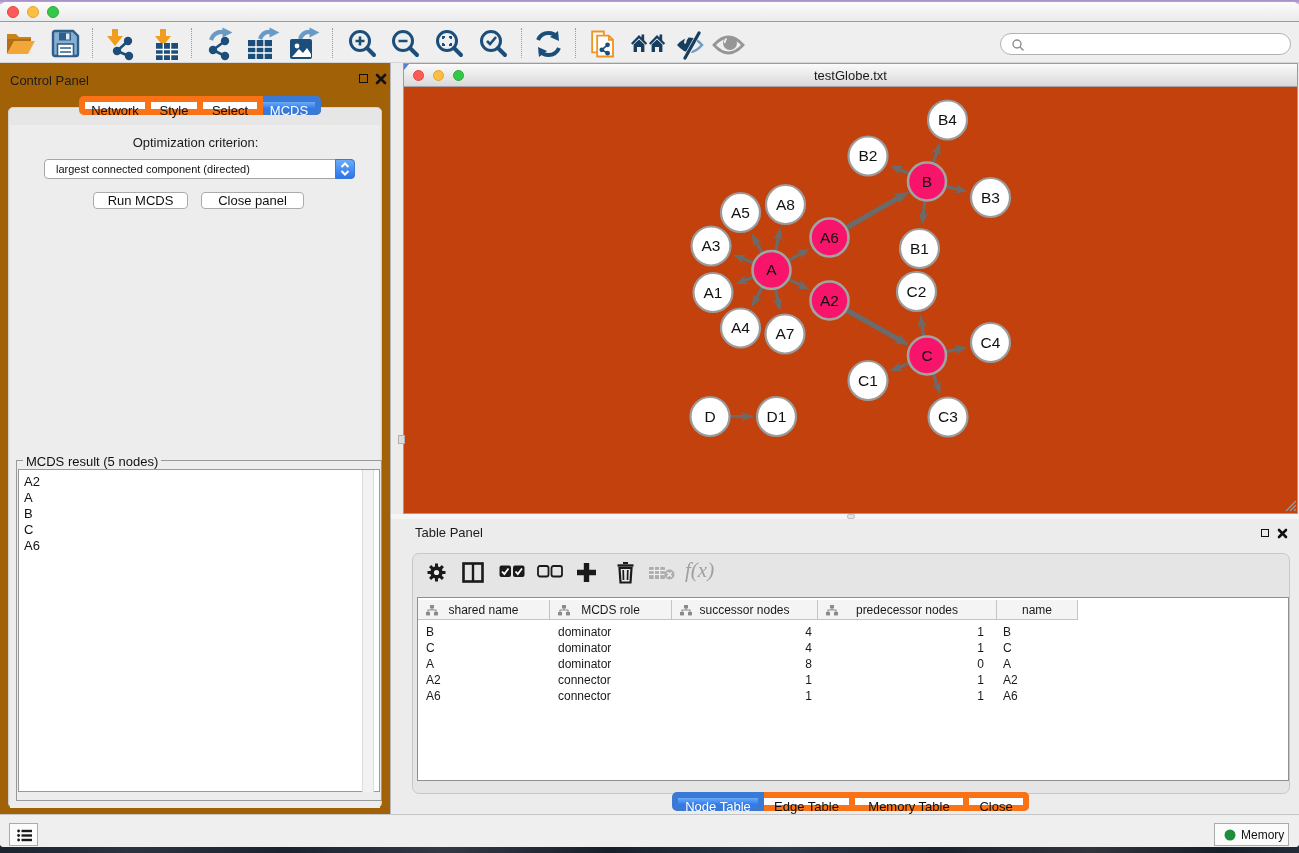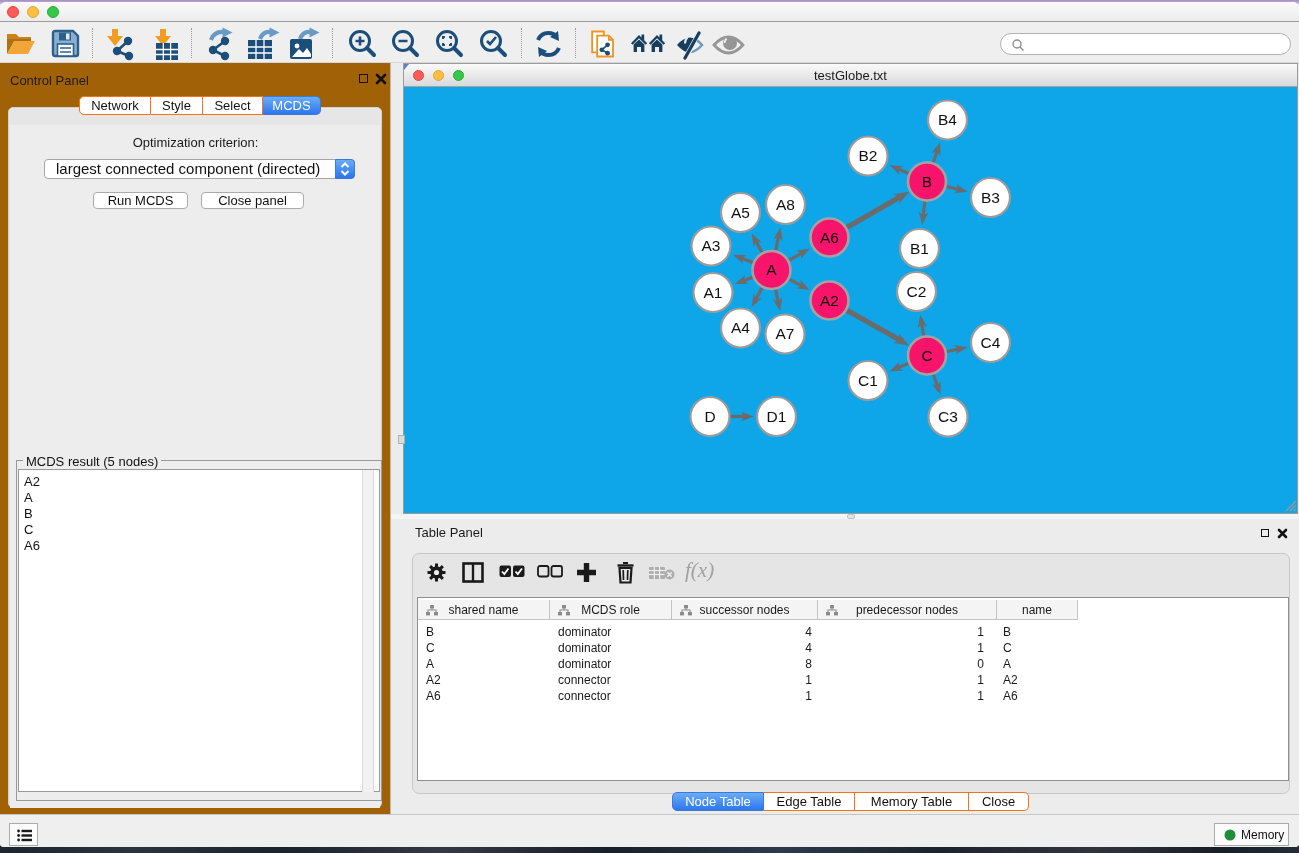--- a/index.html
+++ b/index.html
@@ -28,41 +28,41 @@
   #searchbox { top:11px; left:1000px; width:291px; height:22px; background:#fff;
      border:1px solid #b2b2b2; border-radius:11px; }
 
   
   #cpanel { top:61px; left:0; width:391px; height:755px; background:#a16207; border-right:1px solid #b8b8b8; }
   #cp-title { top:10px; left:10px; font-size:13px; color:#1c1c1c; }
   #cp-content { top:44px; left:8px; width:374px; height:701px; background:#e6e6e6;
      border:1px solid #d2d2d2; border-radius:5px; }
   #cp-inner { top:16px; left:2px; width:370px; height:683px; background:#ededed; }
 
-  .seg { position:absolute; height:19px; background:#fff; border:1px solid #f97316;
+  .seg { position:absolute; height:19px; background:#fff; border:6px solid #f97316;
      font-size:13px; color:#111; text-align:center; line-height:18px; }
   .seg.sel { background:linear-gradient(#6aacf8,#2c77ee); color:#fff; border-color:#3a79d4; }
 
   #opt-label { top:72px; width:391px; text-align:center; font-size:13px; color:#1a1a1a; }
   #dropdown { top:96px; left:44px; width:311px; height:20px; background:#fff;
-     border:1px solid #a6a6a6; border-radius:4px; font-size:15px; color:#111; line-height:18px; padding-left:11px; }
+     border:1px solid #a6a6a6; border-radius:4px; font-size:11px; color:#111; line-height:18px; padding-left:11px; }
   #dd-step { top:-1px; right:-1px; width:20px; height:20px; border-radius:0 4px 4px 0;
      background:linear-gradient(#6aacf8,#2b74ec); border:1px solid #3a79d4; }
   .btn { position:absolute; height:17px; background:#fff; border:1px solid #ababab; border-radius:4px;
      font-size:13px; color:#111; text-align:center; line-height:16px; }
 
   #mcds-group { top:397px; left:16px; width:366px; height:341px; border:1px solid #999; }
   #mcds-label { top:-7px; left:6px; background:#ededed; padding:0 3px; font-size:13px; color:#111; }
   #mcds-list { top:8px; left:1px; width:362px; height:323px; background:#fff; border:1px solid #999;
      font-size:13px; color:#111; line-height:16px; padding:4px 0 0 5px; }
   #mcds-scroll { top:0px; right:5px; width:12px; height:322px; background:#f2f2f2;
      border-left:1px solid #dcdcdc; border-right:1px solid #dcdcdc; }
 
   
-  #netwin { top:61px; left:403px; width:895px; height:451px; background:#0ea5e9;
+  #netwin { top:61px; left:403px; width:895px; height:451px; background:#c2410c;
      border:1px solid #9c9c9c; }
   #net-title { top:0; left:0; width:893px; height:23px;
      background:linear-gradient(#fafafa,#d9d9d9); border-bottom:1px solid #a3a3a3; }
   .tl2 { width:11px; height:11px; border-radius:50%; top:6px; }
   #net-title-text { top:4px; width:893px; text-align:center; font-size:13px; color:#1a1a1a; }
 
   
   #tpanel-title { top:523px; left:415px; font-size:13px; color:#1c1c1c; }
   #tp-box { top:551px; left:412px; width:878px; height:241px; background:#e5e5e5;
      border:1px solid #c8c8c8; border-radius:7px; }

